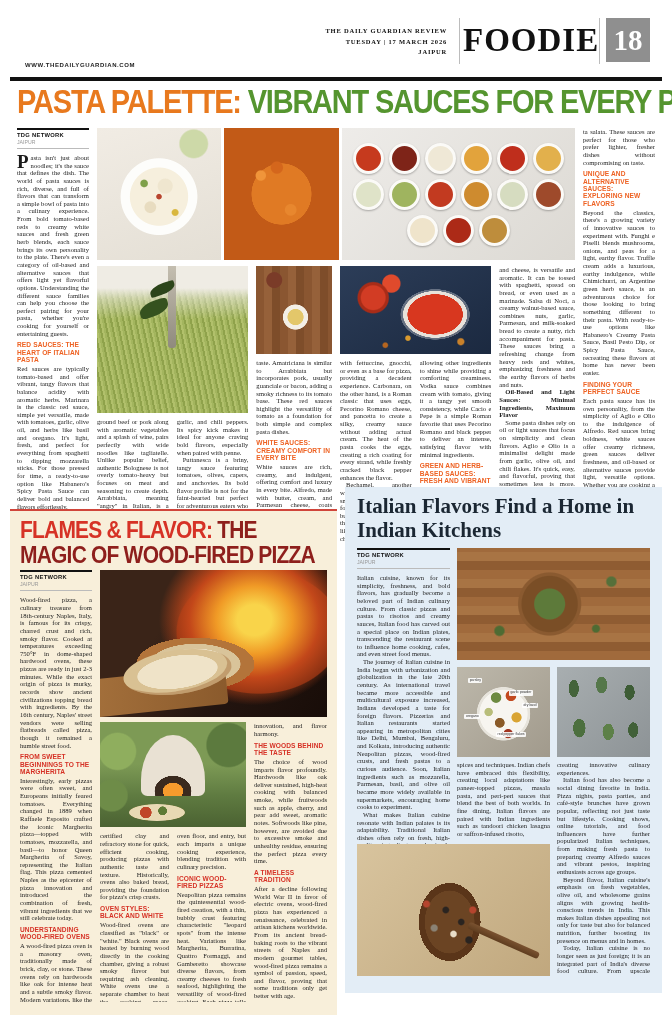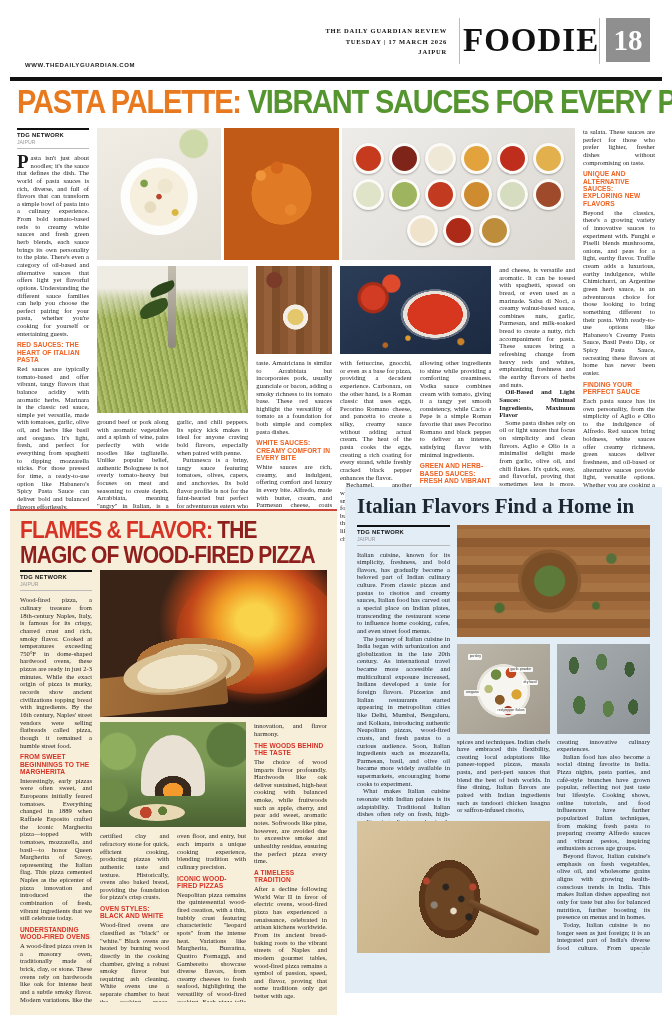--- a/index.html
+++ b/index.html
@@ -338,20 +338,21 @@
               <p>After a decline following World War II in favor of electric ovens, wood-fired pizza has experienced a renaissance, celebrated in artisan kitchens worldwide. From its ancient bread-baking roots to the vibrant streets of Naples and modern gourmet tables, wood-fired pizza remains a symbol of passion, speed, and flavor, proving that some traditions only get better with age.</p>
             </div>
         </div>
       </div>
     </div>
   </div>
 
   <div class="ital-panel">
     <div class="ital-title">
       <div>Italian Flavors Find a Home in</div>
+      <div>Indian Kitchens</div>
     </div>
     <div class="ital-grid">
       <div class="it-colA">
         <div class="byline">
           <div class="net">TDG NETWORK</div>
           <div class="city">JAIPUR</div>
         </div>
         <div class="col">
             <p>Italian cuisine, known for its simplicity, freshness, and bold flavors, has gradually become a beloved part of Indian culinary culture. From classic pizzas and pastas to risottos and creamy sauces, Italian food has carved out a special place on Indian plates, transcending the restaurant scene to influence home cooking, cafes, and even street food menus.</p>
             <p>The journey of Italian cuisine in India began with urbanization and globalization in the late 20th century. As international travel became more accessible and multicultural exposure increased, Indians developed a taste for foreign flavors. Pizzerias and Italian restaurants started appearing in metropolitan cities like Delhi, Mumbai, Bengaluru, and Kolkata, introducing authentic Neapolitan pizzas, wood-fired crusts, and fresh pastas to a curious audience. Soon, Italian ingredients such as mozzarella, Parmesan, basil, and olive oil became more widely available in supermarkets, encouraging home cooks to experiment.</p>

